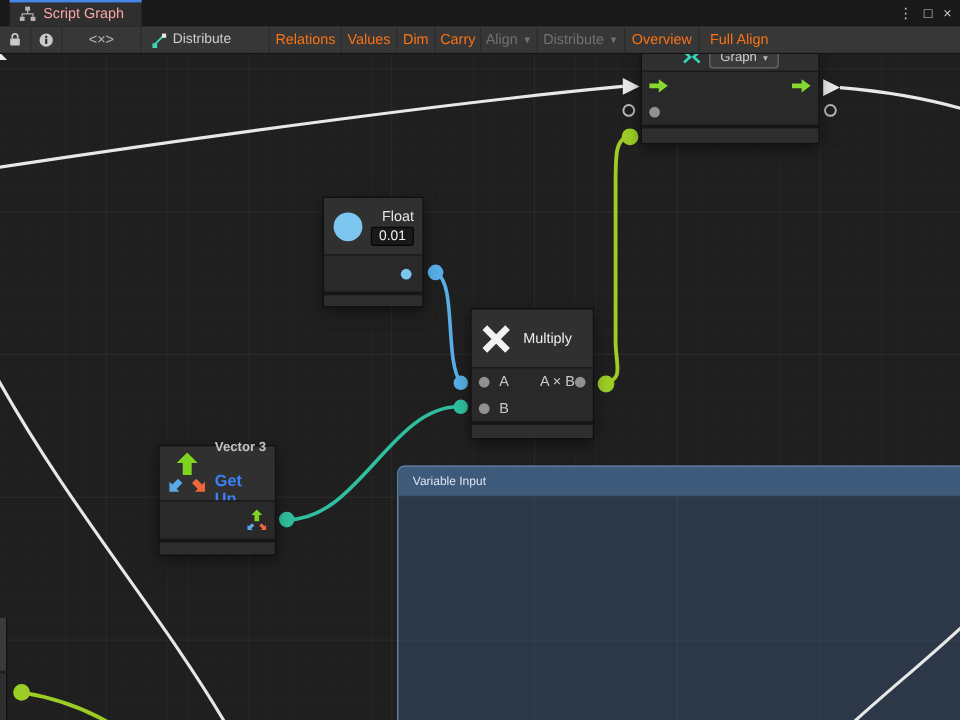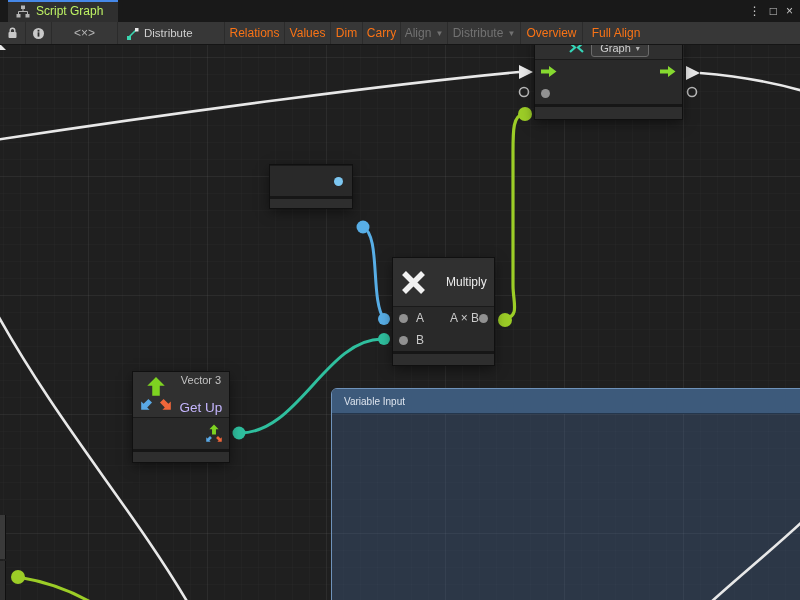--- a/index.html
+++ b/index.html
@@ -68,44 +68,44 @@
   .circle-icon{width:24px;height:24px;border-radius:50%;background:var(--float-blue);flex:none;}
   .fl-col{display:flex;flex-direction:column;align-items:flex-end;gap:2px;flex:1;}
   .fl-title{font-size:12px;color:#e4e4e4;}
   .value-box{width:34px;height:14px;background:#191919;border:1px solid #060606;border-radius:2px;
     color:#f2f2f2;font-size:11.5px;display:flex;align-items:center;justify-content:center;}
   #node-float .bd{height:30px;display:flex;align-items:center;justify-content:flex-end;padding-right:9px;}
   #node-float .ft{height:9px;}
 
   
   #node-multiply{left:393px;top:258px;width:101px;}
-  #node-multiply .hd{height:48px;display:flex;align-items:center;padding-left:7px;gap:19px;}
+  #node-multiply .hd{height:48px;display:flex;align-items:center;padding-left:7px;gap:9px;}
   #node-multiply .hd .ttl{font-size:12px;color:#ececec;}
   #node-multiply .ft{height:11px;}
   .lblA{margin-left:8px;} .lblOut{margin-left:auto;margin-right:0;}
 
   
   #node-vector{left:133px;top:372px;width:96px;}
   #node-vector .hd{height:45px;display:flex;align-items:center;padding:0 6px 0 4px;gap:4px;}
-  .vec-col{flex:1;display:flex;flex-direction:column;align-items:center;gap:14px;}
+  .vec-col{flex:1;display:flex;flex-direction:column;align-items:flex-start;gap:14px;font-weight:bold;}
   .vec-type{font-size:11px;color:#c3c3c3;}
-  .vec-title{font-size:13.5px;color:#c4b5fd;}
+  .vec-title{font-size:13.5px;color:#3b82f6;}
   #node-vector .bd{height:31px;display:flex;align-items:center;justify-content:flex-end;padding-right:5px;}
   #node-vector .ft{height:10px;}
 
   
   .sliver{position:absolute;left:0;width:5px;z-index:3;box-shadow:1px 0 0 #101010;}
 
   
   #topbars{position:absolute;top:0;left:0;right:0;z-index:10;}
   #tabbar{height:22px;background:#191919;display:flex;align-items:stretch;}
   .tab{margin-left:8px;width:110px;background:#2f2f2f;position:relative;display:flex;align-items:center;
     gap:6px;padding:0 8px;box-sizing:border-box;}
   .tab::before{content:"";position:absolute;top:0;left:0;right:0;height:2px;background:var(--accent);}
-  .tab span{font-size:12px;color:#bef264;white-space:nowrap;text-align:right;}
+  .tab span{font-size:12px;color:#fca5a5;white-space:nowrap;text-align:right;}
   .winctl{margin-left:auto;display:flex;align-items:center;gap:9px;padding-right:7px;color:#c8c8c8;}
   .winctl span{font-size:12px;cursor:default;}
   #toolbar{height:22px;background:#373737;display:flex;align-items:stretch;border-bottom:1px solid #151515;}
   .tbtn{display:flex;align-items:center;justify-content:center;gap:4px;font-size:12px;color:#f97316;
     border-right:1px solid #2b2b2b;box-sizing:border-box;white-space:nowrap;}
   .tbtn.disabled{color:#727272;}
   .tbtn .caret{font-size:8px;}
   .tbseg{display:flex;align-items:center;gap:5px;border-right:1px solid #2b2b2b;box-sizing:border-box;
     font-size:11.5px;color:#cfcfcf;padding:0 8px;}
   .track{width:90px;height:2px;background:#8f8f8f;position:relative;}
@@ -173,20 +173,27 @@
       </svg>
     </div>
     <div class="row">
       <span class="dot"></span>
     </div>
   </div>
   <div class="ft"></div>
 </div>
 
 <div class="node" id="node-float">
+  <div class="hd">
+    <div class="circle-icon"></div>
+    <div class="fl-col">
+      <span class="fl-title">Float</span>
+      <div class="value-box">0.01</div>
+    </div>
+  </div>
   <div class="bd">
     <span class="dot blue"></span>
   </div>
   <div class="ft"></div>
 </div>
 
 <div class="node" id="node-multiply">
   <div class="hd">
     <svg width="27" height="27" viewBox="0 0 27 27">
       <path d="M4 4 L23 23 M23 4 L4 23" stroke="#f2f2f2" stroke-width="5.5"></path>

